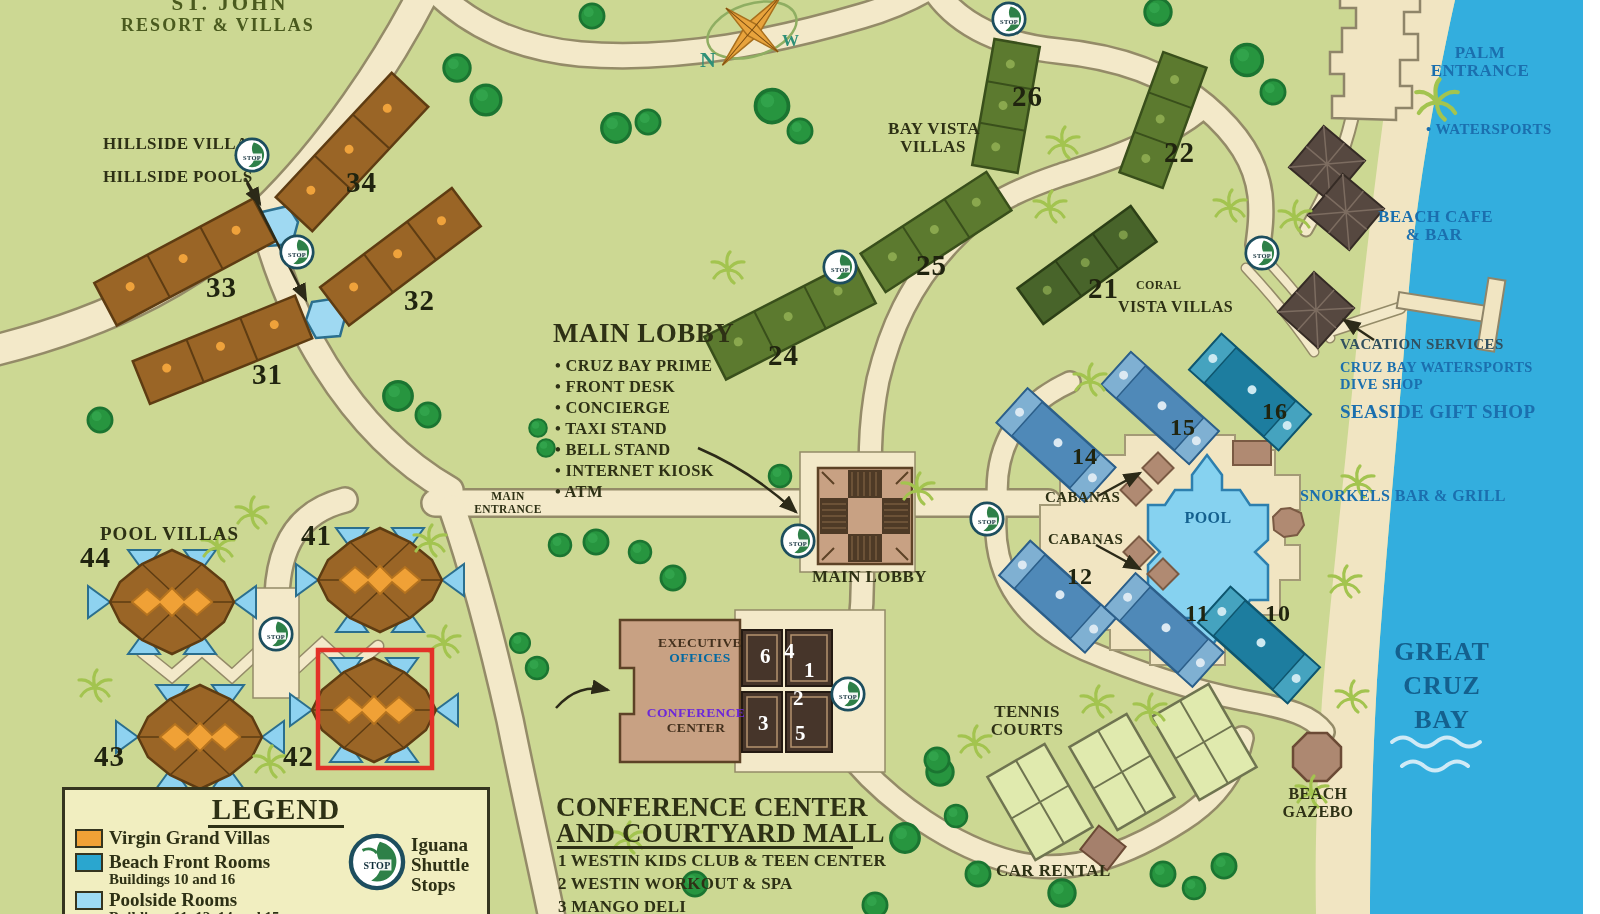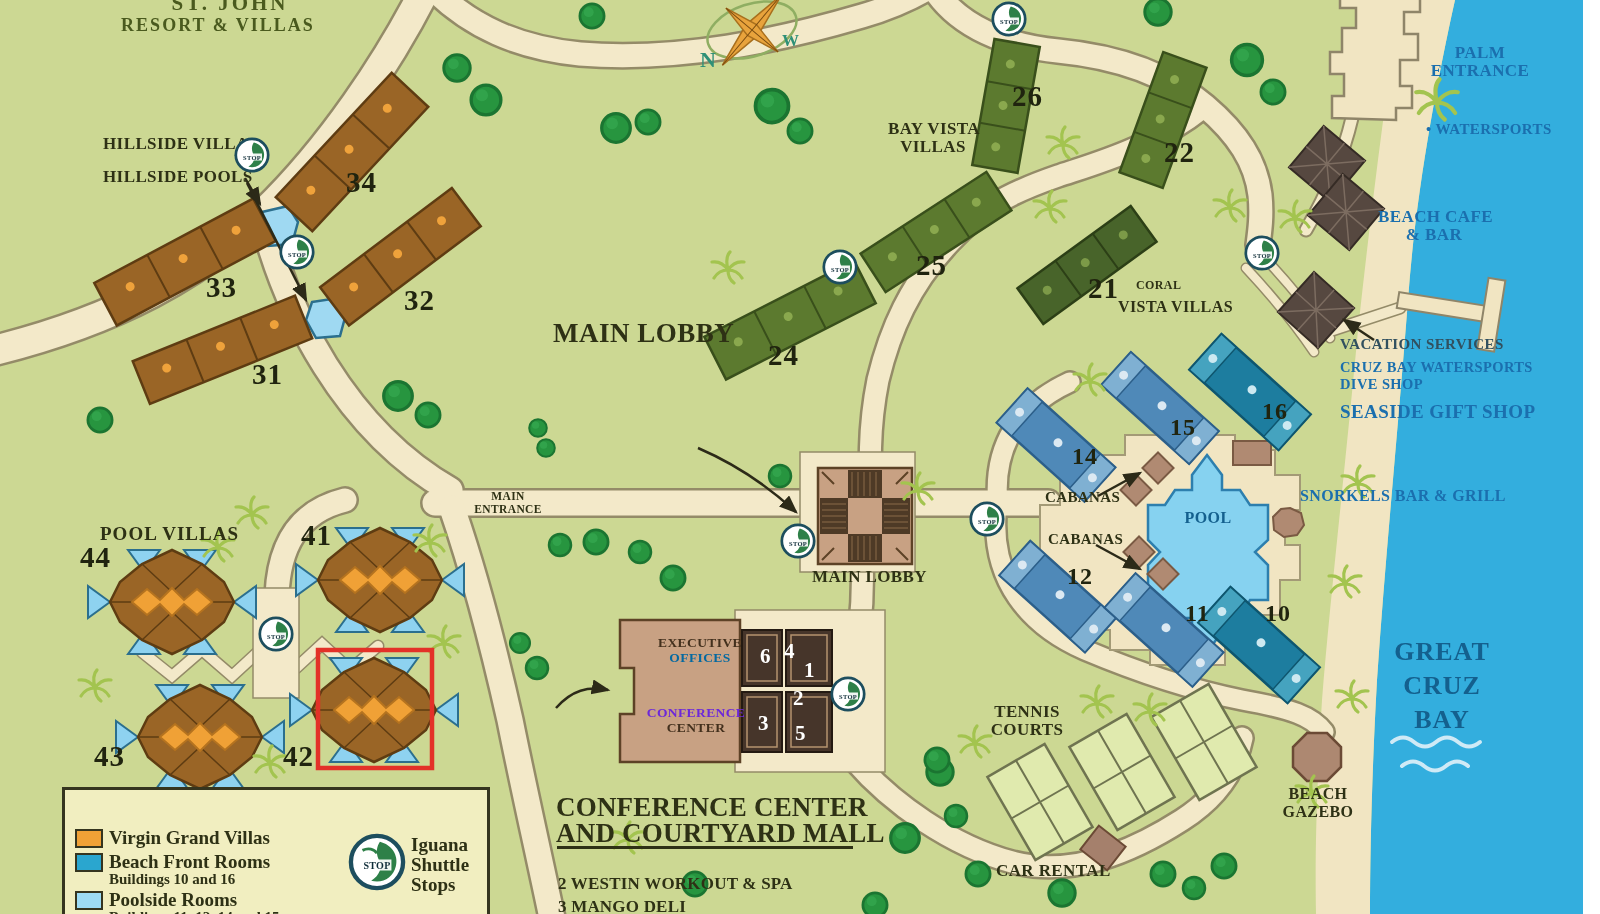--- a/index.html
+++ b/index.html
@@ -444,20 +444,29 @@
 <div class="num" style="left:1012px;top:80px">26</div>
 <div class="num" style="left:1164px;top:136px">22</div>
 <div class="num" style="left:916px;top:249px">25</div>
 <div class="num" style="left:768px;top:339px">24</div>
 <div class="num" style="left:1088px;top:272px">21</div>
 <div class="lbl" style="left:1136px;top:279px;font-size:12px">CORAL</div>
 <div class="lbl" style="left:1118px;top:298px;font-size:16px">VISTA VILLAS</div>
 
 <div class="lobby-info">
   <div class="hd">MAIN LOBBY</div>
+  <ul>
+    <li>CRUZ BAY PRIME</li>
+    <li>FRONT DESK</li>
+    <li>CONCIERGE</li>
+    <li>TAXI STAND</li>
+    <li>BELL STAND</li>
+    <li>INTERNET KIOSK</li>
+    <li>ATM</li>
+  </ul>
 </div>
 
 <div class="lbl center" style="left:468px;top:490px;width:80px;font-size:11.5px">MAIN</div>
 <div class="lbl center" style="left:468px;top:503px;width:80px;font-size:11.5px">ENTRANCE</div>
 
 <div class="lbl center" style="left:812px;top:568px;width:104px;font-size:17px">MAIN LOBBY</div>
 
 <div class="lbl navy center" style="left:1175px;top:509px;width:66px;font-size:16px">POOL</div>
 <div class="lbl" style="left:1045px;top:489px;font-size:15px">CABANAS</div>
 <div class="lbl" style="left:1048px;top:531px;font-size:15px">CABANAS</div>
@@ -504,24 +513,26 @@
 <div class="roomnum" style="left:760px;top:644px">6</div>
 <div class="roomnum" style="left:784px;top:639px">4</div>
 <div class="roomnum" style="left:804px;top:658px">1</div>
 <div class="roomnum" style="left:793px;top:686px">2</div>
 <div class="roomnum" style="left:758px;top:711px">3</div>
 <div class="roomnum" style="left:795px;top:721px">5</div>
 
 <div class="courtyard-h" style="left:556px;top:818px">AND COURTYARD MALL</div>
 <div class="courtyard-h" style="left:556px;top:792px">CONFERENCE CENTER</div>
 <div class="uline" style="left:557px;top:846px;width:296px"></div>
+<div class="courtyard-i" style="left:558px;top:851px">1 WESTIN KIDS CLUB &amp; TEEN CENTER</div>
 <div class="courtyard-i" style="left:558px;top:874px">2 WESTIN WORKOUT &amp; SPA</div>
 <div class="courtyard-i" style="left:558px;top:897px">3 MANGO DELI</div>
 
 <div class="legend-box">
+  <div class="legend-title"><span>LEGEND</span></div>
   <div class="swatch sw-grand" style="left:10px;top:39px"></div>
   <div class="leg-lbl" style="left:44px;top:37px">Virgin Grand Villas</div>
   <div class="swatch sw-beach" style="left:10px;top:63px"></div>
   <div class="leg-lbl" style="left:44px;top:61px">Beach Front Rooms</div>
   <div class="leg-sub" style="left:44px;top:81px">Buildings 10 and 16</div>
   <div class="swatch sw-pool" style="left:10px;top:101px"></div>
   <div class="leg-lbl" style="left:44px;top:99px">Poolside Rooms</div>
   <div class="leg-sub" style="left:44px;top:119px">Buildings 11, 12, 14 and 15</div>
   <div class="stop big" style="left:283px;top:43px">
     <svg viewBox="0 0 40 40">

